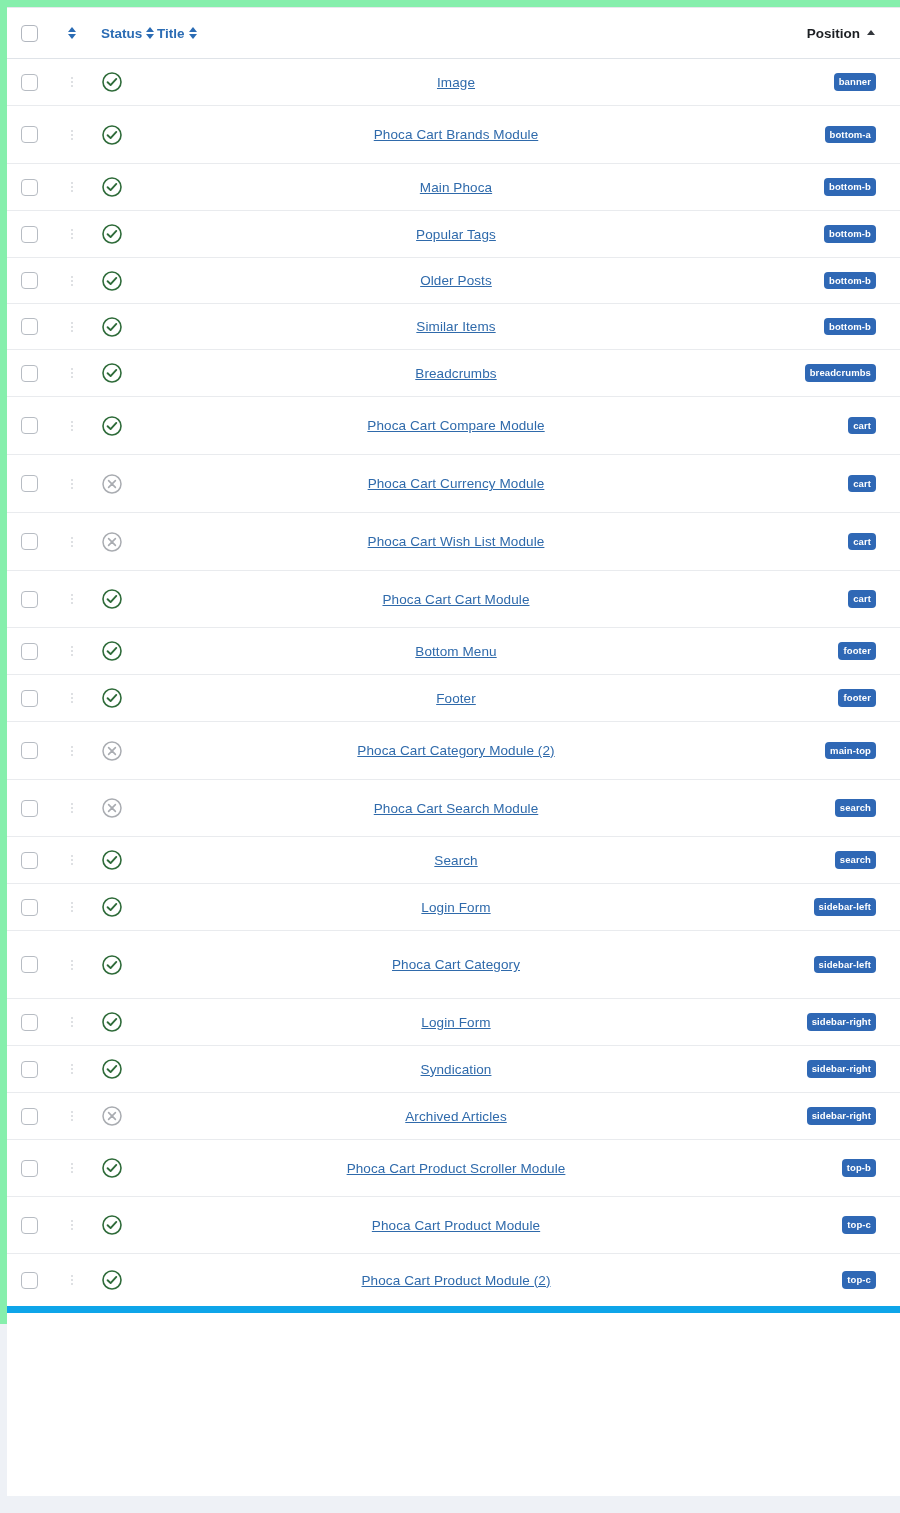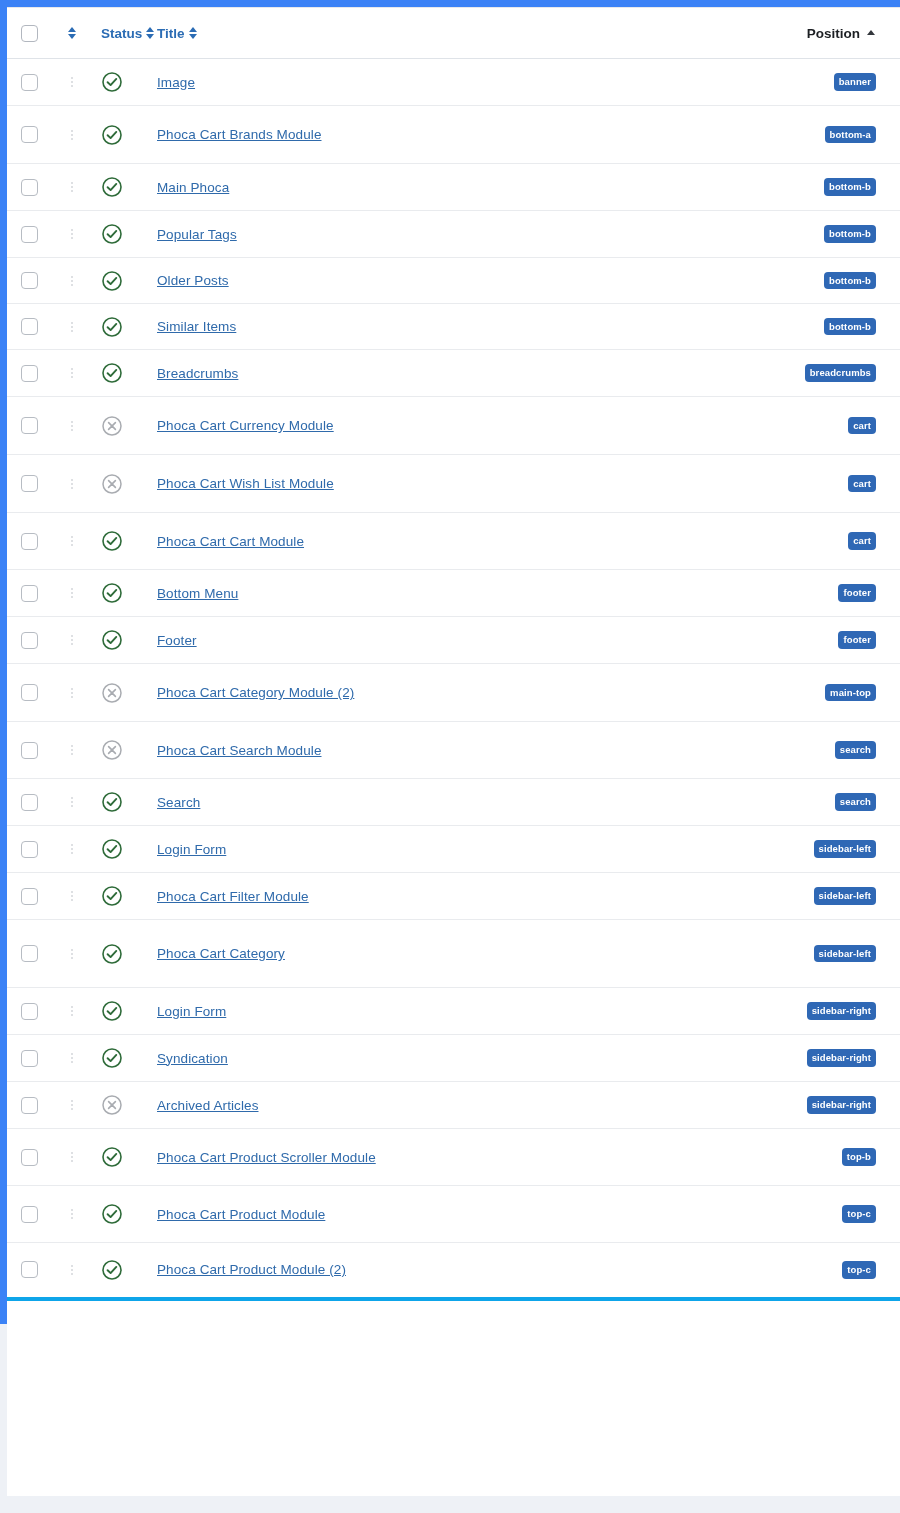--- a/index.html
+++ b/index.html
@@ -14,21 +14,21 @@
     font-family: "Liberation Sans", sans-serif;
     font-size: 13px;
     color: #22262b;
     overflow: hidden;
   }
   .page-wrap {
     width: 900px;
     height: 1324px;
     box-sizing: border-box;
     padding: 7px 0 0 7px;
-    background: #3b82f6;
+    background: #86efac;
   }
   .table-card {
     background: #ffffff;
     width: 893px;
     min-height: 1489px;
     box-sizing: border-box;
     border-top: 1px solid #e6e8ec;
   }
   table.modules {
     width: 100%;
@@ -101,30 +101,30 @@
     content: "";
     position: absolute;
     left: 0; top: 0;
     width: 0; height: 0;
     border-left: 4.5px solid transparent;
     border-right: 4.5px solid transparent;
     border-bottom: 5px solid #33373c;
   }
 
   tbody tr { border-bottom: 1px solid #e9ebee; background:#fff; }
-  tbody tr:last-child { border-bottom: 4px solid #0ea5e9; margin-left: 14px; }
+  tbody tr:last-child { border-bottom: 7px solid #0ea5e9; margin-left: 14px; }
   tbody td {
     padding: 0;
     vertical-align: middle;
     background: #fff;
   }
   td.td-check { text-align: center; }
   td.td-order { text-align: center; }
   td.td-status { padding-left: 8px; }
-  td.td-title { padding-left: 2px; }
+  td.td-title { padding-left: 2px; text-align: center; }
   td.td-pos { text-align: right; padding-right: 24px; }
 
   .cbox {
     width: 17px;
     height: 17px;
     box-sizing: border-box;
     border: 1px solid #b7bcc3;
     border-radius: 4px;
     background: #fff;
     display: inline-block;
@@ -328,20 +328,34 @@
             <td class="td-title"><a class="title-link">Breadcrumbs</a></td>
             <td class="td-pos"><span class="pos-badge">breadcrumbs</span></td>
           </tr>
           <tr style="height: 58px;">
             <td class="td-check"><span class="cbox"></span></td>
             <td class="td-order"><span class="drag-handle">
                 <i></i>
                 <i></i>
                 <i></i>
               </span></td>
+            <td class="td-status"><span class="status-icon" title="Published"><svg width="22" height="22" viewBox="0 0 22 22">
+                  <circle cx="11" cy="11" r="9" fill="none" stroke="#2e6b39" stroke-width="1.6"></circle>
+                  <path d="M6.6 11.2 L9.6 14.1 L15.3 7.9" fill="none" stroke="#2e6b39" stroke-width="1.9" stroke-linecap="round" stroke-linejoin="round"></path>
+                </svg></span></td>
+            <td class="td-title"><a class="title-link">Phoca Cart Compare Module</a></td>
+            <td class="td-pos"><span class="pos-badge">cart</span></td>
+          </tr>
+          <tr style="height: 58px;">
+            <td class="td-check"><span class="cbox"></span></td>
+            <td class="td-order"><span class="drag-handle">
+                <i></i>
+                <i></i>
+                <i></i>
+              </span></td>
             <td class="td-status"><span class="status-icon" title="Unpublished"><svg width="22" height="22" viewBox="0 0 22 22">
                   <circle cx="11" cy="11" r="9" fill="none" stroke="#a9acb1" stroke-width="1.5"></circle>
                   <path d="M7.6 7.6 L14.4 14.4 M14.4 7.6 L7.6 14.4" fill="none" stroke="#a9acb1" stroke-width="1.6" stroke-linecap="round"></path>
                 </svg></span></td>
             <td class="td-title"><a class="title-link">Phoca Cart Currency Module</a></td>
             <td class="td-pos"><span class="pos-badge">cart</span></td>
           </tr>
           <tr style="height: 58px;">
             <td class="td-check"><span class="cbox"></span></td>
             <td class="td-order"><span class="drag-handle">
@@ -445,34 +459,20 @@
             <td class="td-order"><span class="drag-handle">
                 <i></i>
                 <i></i>
                 <i></i>
               </span></td>
             <td class="td-status"><span class="status-icon" title="Published"><svg width="22" height="22" viewBox="0 0 22 22">
                   <circle cx="11" cy="11" r="9" fill="none" stroke="#2e6b39" stroke-width="1.6"></circle>
                   <path d="M6.6 11.2 L9.6 14.1 L15.3 7.9" fill="none" stroke="#2e6b39" stroke-width="1.9" stroke-linecap="round" stroke-linejoin="round"></path>
                 </svg></span></td>
             <td class="td-title"><a class="title-link">Login Form</a></td>
-            <td class="td-pos"><span class="pos-badge">sidebar-left</span></td>
-          </tr>
-          <tr style="height: 47px;">
-            <td class="td-check"><span class="cbox"></span></td>
-            <td class="td-order"><span class="drag-handle">
-                <i></i>
-                <i></i>
-                <i></i>
-              </span></td>
-            <td class="td-status"><span class="status-icon" title="Published"><svg width="22" height="22" viewBox="0 0 22 22">
-                  <circle cx="11" cy="11" r="9" fill="none" stroke="#2e6b39" stroke-width="1.6"></circle>
-                  <path d="M6.6 11.2 L9.6 14.1 L15.3 7.9" fill="none" stroke="#2e6b39" stroke-width="1.9" stroke-linecap="round" stroke-linejoin="round"></path>
-                </svg></span></td>
-            <td class="td-title"><a class="title-link">Phoca Cart Filter Module</a></td>
             <td class="td-pos"><span class="pos-badge">sidebar-left</span></td>
           </tr>
           <tr style="height: 68px;">
             <td class="td-check"><span class="cbox"></span></td>
             <td class="td-order"><span class="drag-handle">
                 <i></i>
                 <i></i>
                 <i></i>
               </span></td>
             <td class="td-status"><span class="status-icon" title="Published"><svg width="22" height="22" viewBox="0 0 22 22">

